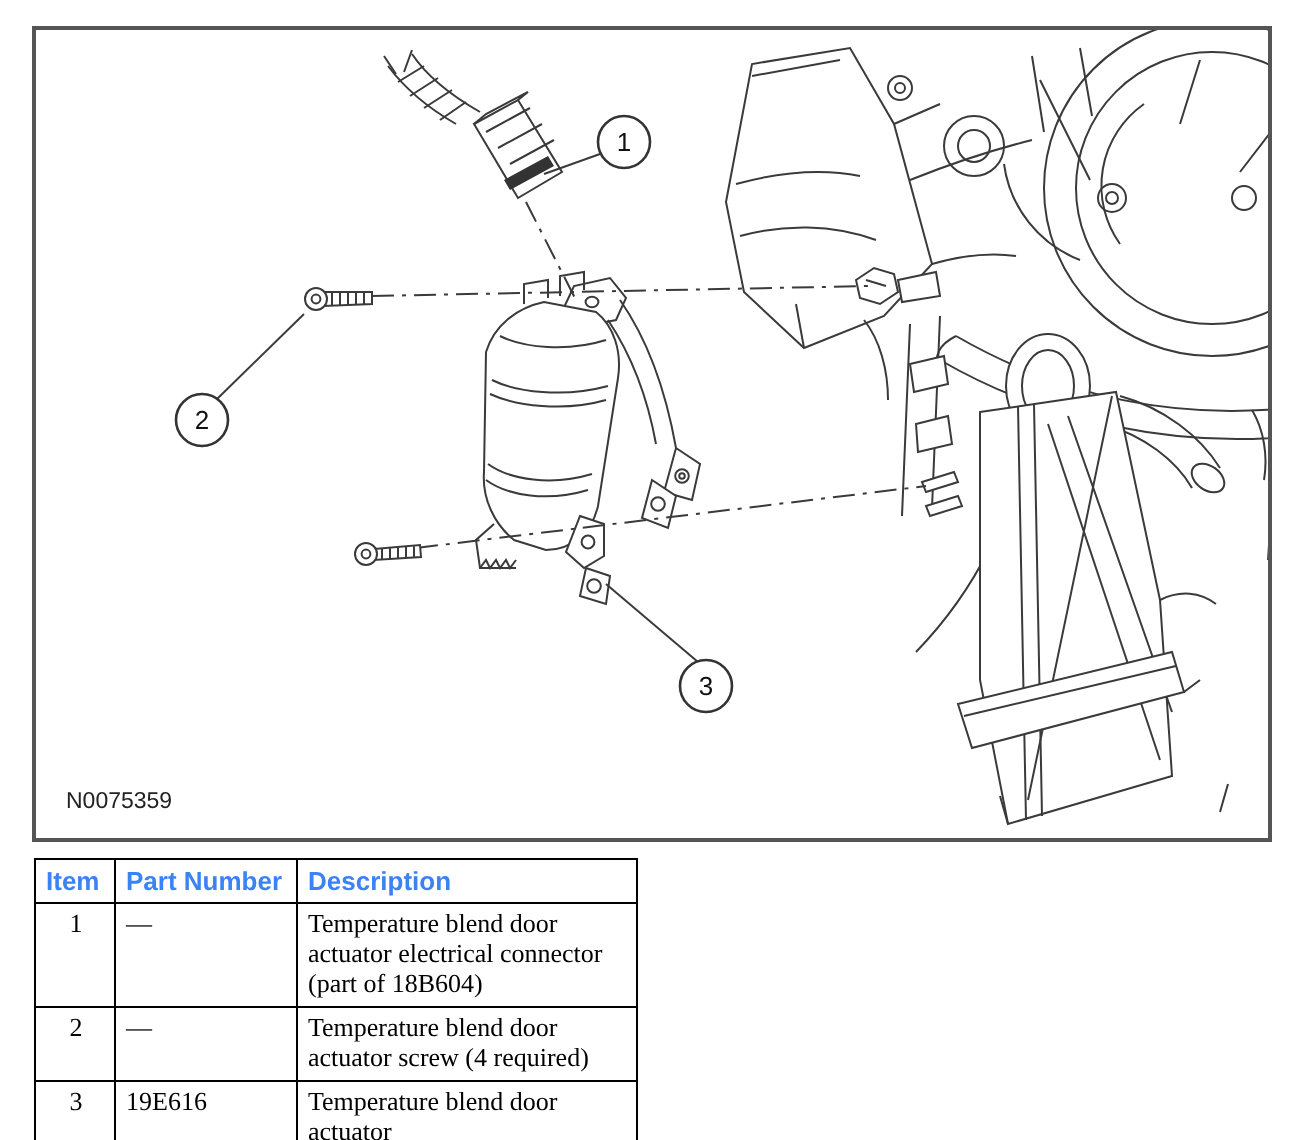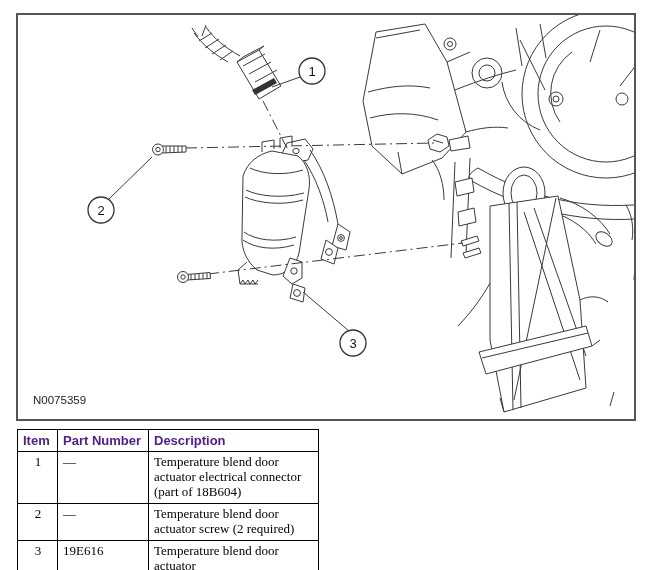--- a/index.html
+++ b/index.html
@@ -1,21 +1,21 @@
 <!DOCTYPE html>
 <html><head>
 <meta charset="utf-8">
 <style>
   html,body{margin:0;padding:0;background:#fff;}
   body{width:650px;height:570px;position:relative;font-family:"Liberation Sans",sans-serif;overflow:hidden;}
   .diagram-wrap{position:absolute;left:0;top:0;width:650px;height:430px;}
   svg{display:block;}
   .parts-table{position:absolute;left:17px;top:429px;border-collapse:collapse;table-layout:fixed;}
   .parts-table th,.parts-table td{border:1.5px solid #000;}
-  .parts-table th{font:bold 13px "Liberation Sans",sans-serif;text-align:left;padding:3px 5px 3px 5px;color:#4c1d95;margin-left:24px;}
+  .parts-table th{font:bold 13px "Liberation Sans",sans-serif;text-align:left;padding:3px 5px 3px 5px;color:#3b82f6;margin-left:24px;}
   .parts-table td{font:13px "Liberation Serif",serif;vertical-align:top;padding:2px 4px 4px 5px;line-height:15px;color:#000;}
   .col-item{width:40px;}
   .col-part{width:91px;}
   .col-desc{width:170px;}
   td.cell-item{text-align:center;}
   .callout-num{font:13px "Liberation Sans",sans-serif;fill:#111;}
   .fig-id{font:11.5px "Liberation Sans",sans-serif;fill:#222;}
 </style>
 </head>
 <body>
@@ -192,21 +192,21 @@
   </thead>
   <tbody>
     <tr>
       <td class="cell-item">1</td>
       <td>—</td>
       <td>Temperature blend door actuator electrical connector (part of 18B604)</td>
     </tr>
     <tr>
       <td class="cell-item">2</td>
       <td>—</td>
-      <td>Temperature blend door actuator screw (2 required)</td>
+      <td>Temperature blend door actuator screw (4 required)</td>
     </tr>
     <tr>
       <td class="cell-item">3</td>
       <td>19E616</td>
       <td>Temperature blend door actuator</td>
     </tr>
   </tbody>
 </table>
 
 </body></html>

